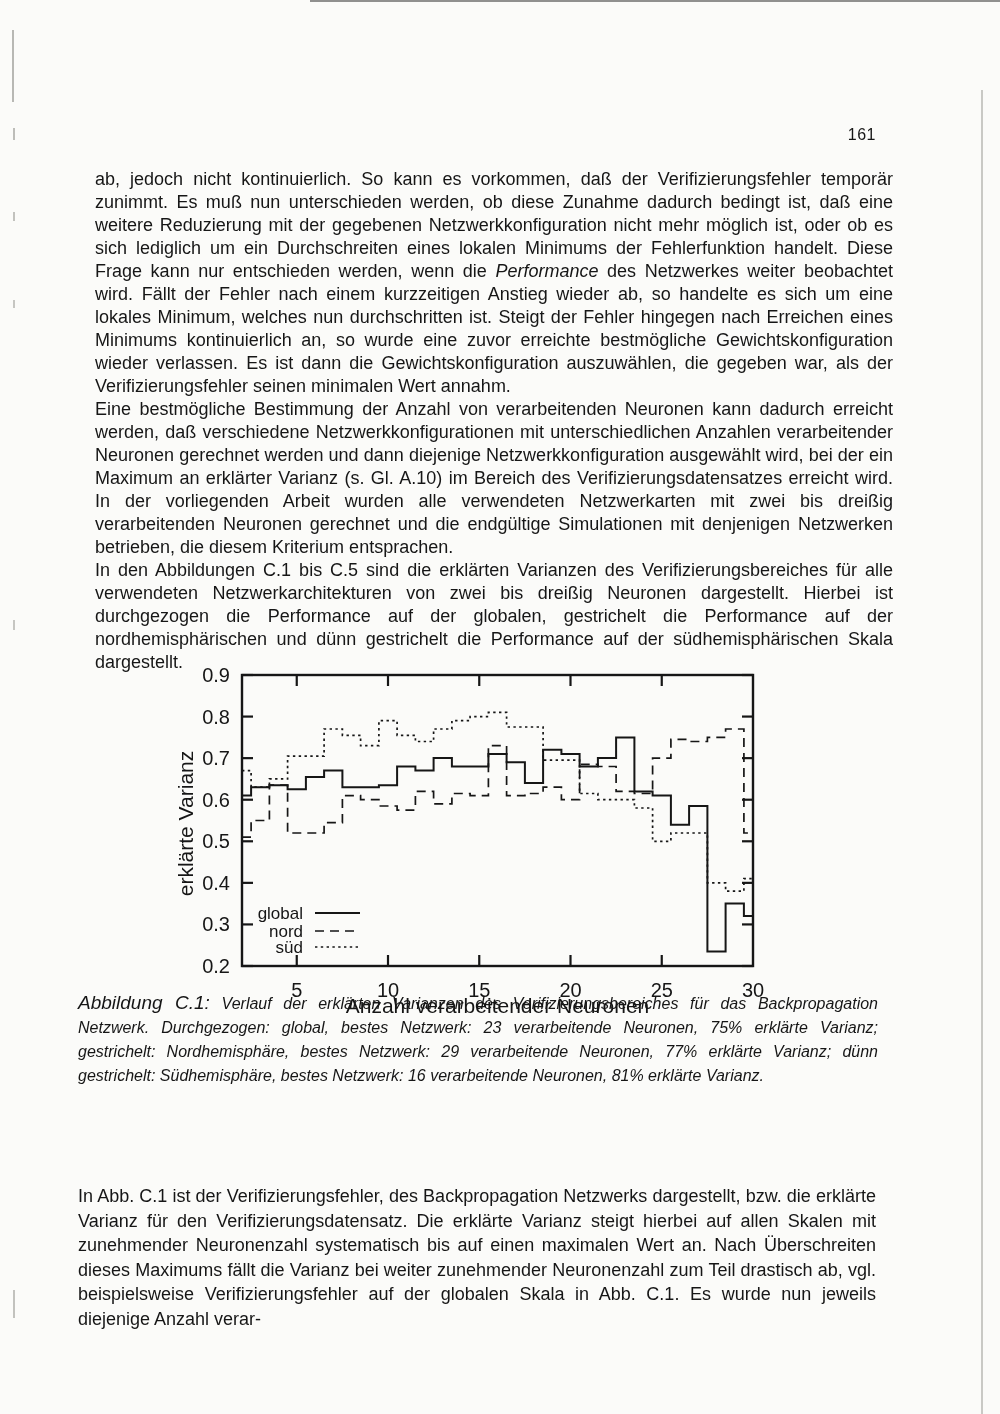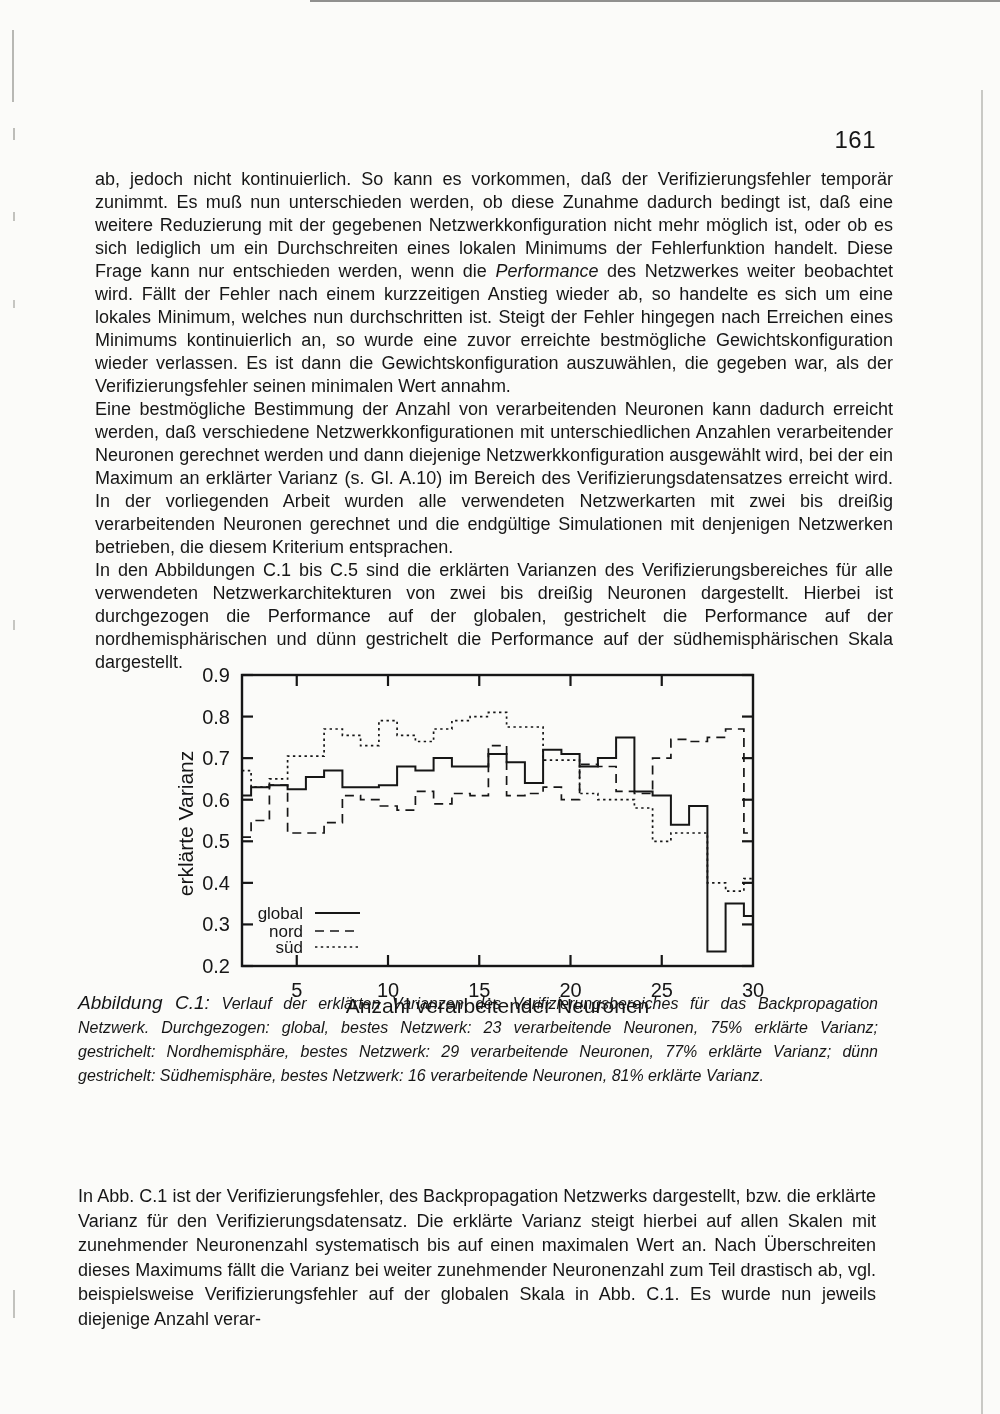--- a/index.html
+++ b/index.html
@@ -3,21 +3,21 @@
 <meta charset="utf-8">
 <style>
   html,body{margin:0;padding:0;background:#e8e8e6;}
   .page{
     position:relative;width:1000px;height:1414px;margin:0 auto;
     background:#fbfbf9;color:#161616;overflow:hidden;
     font-family:"Liberation Sans",sans-serif;
   }
   .page-number{
     position:absolute;left:78px;top:126px;width:798px;
-    text-align:right;font-size:24px;letter-spacing:0.5px;
+    text-align:right;font-size:16px;letter-spacing:0.5px;
   }
   .body-text{
     position:absolute;left:84px;top:168px;width:798px;
     font-size:18px;line-height:23px;text-align:justify;margin-left:11px;
   }
   .body-text p{margin:0;padding:0;}
   .caption{
     position:absolute;left:78px;top:991px;width:800px;
     font-size:16px;line-height:24px;text-align:justify;font-style:italic;
   }

